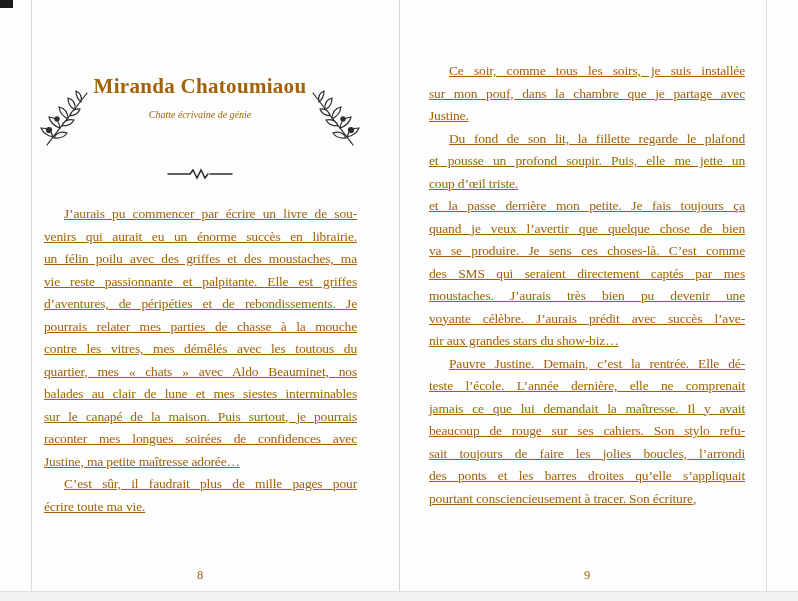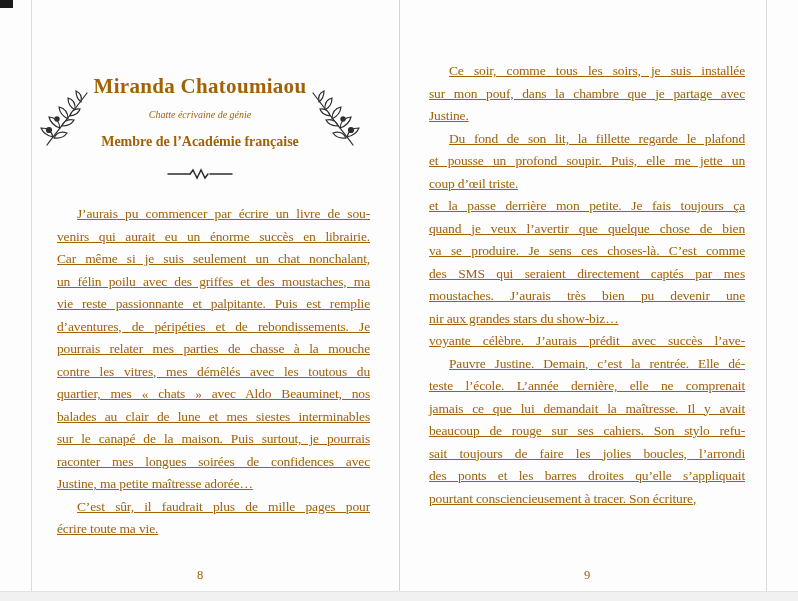--- a/index.html
+++ b/index.html
@@ -38,21 +38,21 @@
 
   .divider { position: absolute; left: 40px; top: 167px; width: 320px; text-align: center; }
 
   
   .body {
     position: absolute;
     font-size: 13.5px;
     line-height: 22.5px;
     letter-spacing: -0.15px;
   }
-  .body-left  { left: 57px;  top: 203px; width: 313px; }
+  .body-left  { left: 44px;  top: 203px; width: 313px; }
   .body-right { left: 429px; top: 60px;  width: 316px; }
   .para { margin: 0; }
   .line { text-align: justify; text-align-last: justify; text-decoration: underline; }
   .line.last  { text-align-last: left; }
   .line.first { text-indent: 20px; }
 
   .folio {
     position: absolute; top: 568px; text-align: center; font-size: 12.5px;
   }
   .folio-left  { left: 40px;  width: 320px; }
@@ -107,40 +107,38 @@
         <g fill="#2e2e2e">
           <circle cx="9" cy="44" r="3.1"></circle>
           <circle cx="17" cy="33" r="2.7"></circle>
         </g>
       </svg>
     </span>
 
     <div class="page-header">
       <div class="title">Miranda Chatoumiaou</div>
       <div class="subtitle">Chatte écrivaine de génie</div>
-      <div class="membership">Membre de l’Académie française</div>
     </div>
 
     <div class="divider">
       <svg width="68" height="14" viewBox="0 0 68 14" aria-hidden="true">
         <g fill="none" stroke="#2e2e2e" stroke-width="1.5" stroke-linecap="round">
           <path d="M2 7 H24"></path>
           <path d="M24 7 l3 -4 4 8 4 -8 4 8 3 -4"></path>
           <path d="M44 7 H66"></path>
         </g>
       </svg>
     </div>
 
     <div class="body body-left">
         <div class="para">
           <div class="line first">J’aurais pu commencer par écrire un livre de sou-</div>
           <div class="line">venirs qui aurait eu un énorme succès en librairie.</div>
-          <div class="line">Car même si je suis seulement un chat nonchalant,</div>
           <div class="line">un félin poilu avec des griffes et des moustaches, ma</div>
-          <div class="line">vie reste passionnante et palpitante. Puis est remplie</div>
+          <div class="line">vie reste passionnante et palpitante. Elle est griffes</div>
           <div class="line">d’aventures, de péripéties et de rebondissements. Je</div>
           <div class="line">pourrais relater mes parties de chasse à la mouche</div>
           <div class="line">contre les vitres, mes démêlés avec les toutous du</div>
           <div class="line">quartier, mes « chats » avec Aldo Beauminet, nos</div>
           <div class="line">balades au clair de lune et mes siestes interminables</div>
           <div class="line">sur le canapé de la maison. Puis surtout, je pourrais</div>
           <div class="line">raconter mes longues soirées de confidences avec</div>
           <div class="line last">Justine, ma petite maîtresse adorée…</div>
         </div>
         <div class="para">
@@ -163,22 +161,22 @@
           <div class="line first">Du fond de son lit, la fillette regarde le plafond</div>
           <div class="line">et pousse un profond soupir. Puis, elle me jette un</div>
           <div class="line last">coup d’œil triste.</div>
         </div>
         <div class="para">
           <div class="line">et la passe derrière mon petite. Je fais toujours ça</div>
           <div class="line">quand je veux l’avertir que quelque chose de bien</div>
           <div class="line">va se produire. Je sens ces choses-là. C’est comme</div>
           <div class="line">des SMS qui seraient directement captés par mes</div>
           <div class="line">moustaches. J’aurais très bien pu devenir une</div>
+          <div class="line">voyante célèbre. J’aurais prédit avec succès l’ave-</div>
           <div class="line last">nir aux grandes stars du show-biz…</div>
-          <div class="line">voyante célèbre. J’aurais prédit avec succès l’ave-</div>
         </div>
         <div class="para">
           <div class="line first">Pauvre Justine. Demain, c’est la rentrée. Elle dé-</div>
           <div class="line">teste l’école. L’année dernière, elle ne comprenait</div>
           <div class="line">jamais ce que lui demandait la maîtresse. Il y avait</div>
           <div class="line">beaucoup de rouge sur ses cahiers. Son stylo refu-</div>
           <div class="line">sait toujours de faire les jolies boucles, l’arrondi</div>
           <div class="line">des ponts et les barres droites qu’elle s’appliquait</div>
           <div class="line last">pourtant consciencieusement à tracer. Son écriture,</div>
         </div>

